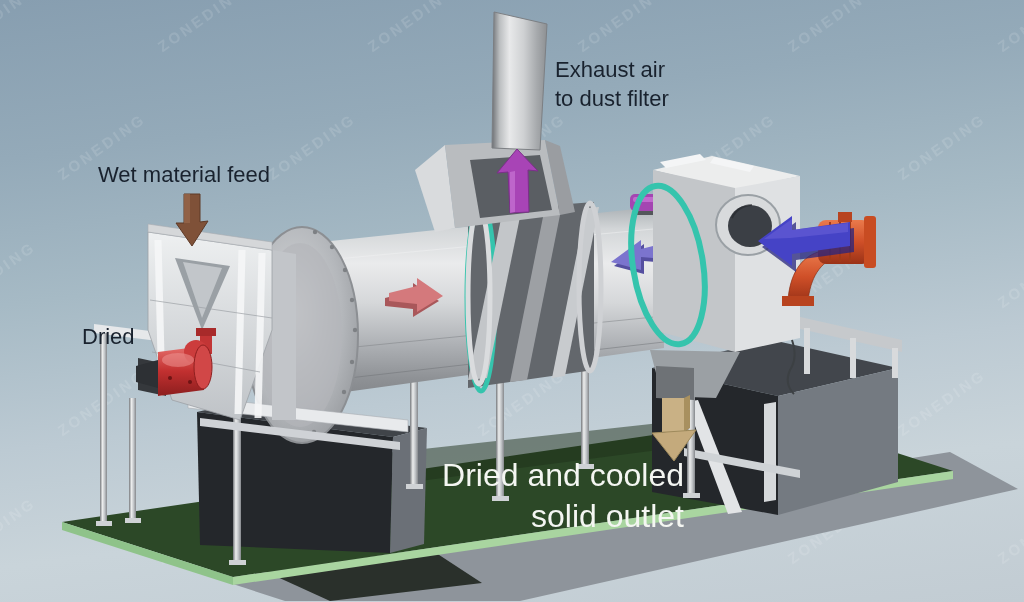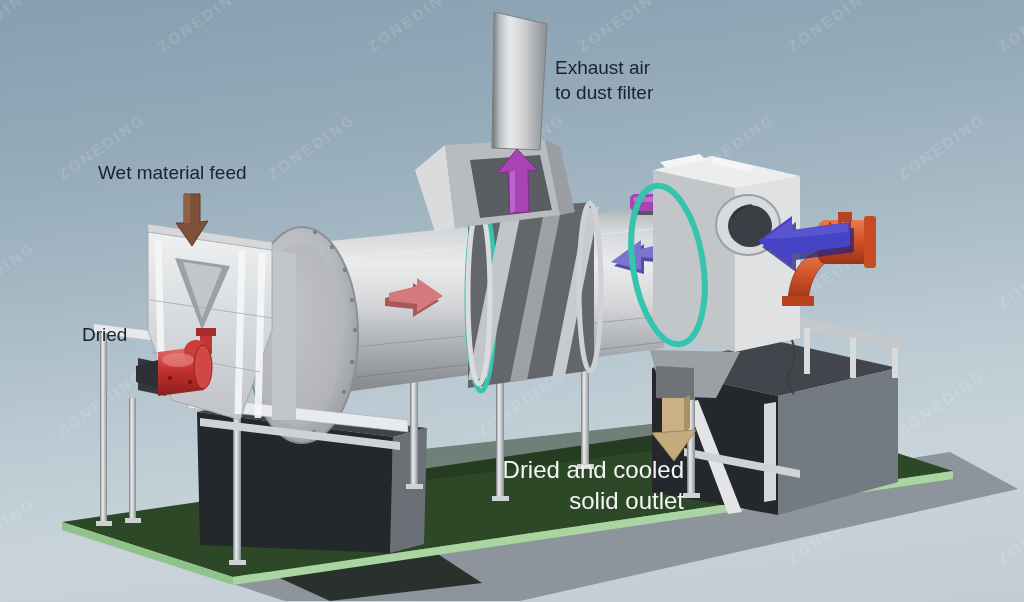--- a/index.html
+++ b/index.html
@@ -5,26 +5,26 @@
   html,body{margin:0;padding:0;background:#666;}
   .stage{
     position:relative;width:1024px;height:602px;overflow:hidden;
     background:linear-gradient(173deg,#879eb0 0%,#94aab9 22%,#a6bac5 42%,#bccad3 62%,#c9d4da 78%,#c2ccd3 100%);
     font-family:"Liberation Sans",sans-serif;
   }
   .stage svg{position:absolute;left:0;top:0;}
   .watermarks{position:absolute;left:0;top:0;width:100%;height:100%;pointer-events:none;}
   .wm{position:absolute;transform:rotate(-35deg);font-weight:700;font-size:15px;letter-spacing:3px;
       color:#ffffff;opacity:.12;white-space:nowrap;}
-  .label{position:absolute;color:#19222e;font-size:19px;line-height:1.3;white-space:pre-line;}
+  .label{position:absolute;color:#19222e;font-size:22px;line-height:1.3;white-space:pre-line;}
   .label-exhaust{left:555px;top:56px;}
   .label-wet{left:98px;top:161px;}
   .label-burner{left:82px;top:323px;}
   .label-cooling{left:805px;top:264px;}
-  .label-outlet{left:440px;top:455px;width:244px;text-align:right;color:#f4f6f2;font-size:24px;line-height:1.28;}
+  .label-outlet{left:440px;top:455px;width:244px;text-align:right;color:#f4f6f2;font-size:32px;line-height:1.28;}
 </style>
 </head>
 <body>
 
 <div class="stage">
 
   <div class="watermarks">
       <span class="wm" style="left: -60px; top: 10px;">ZONEDING</span>
       <span class="wm" style="left: 150px; top: 10px;">ZONEDING</span>
       <span class="wm" style="left: 360px; top: 10px;">ZONEDING</span>

